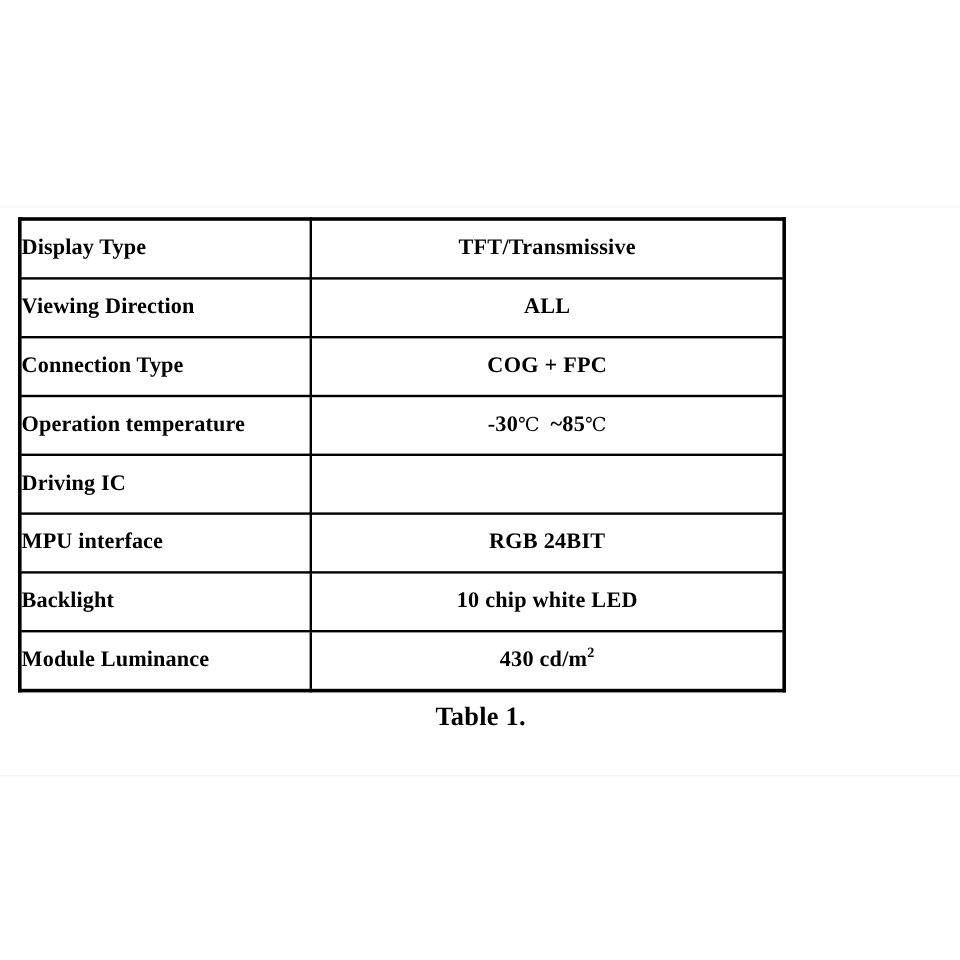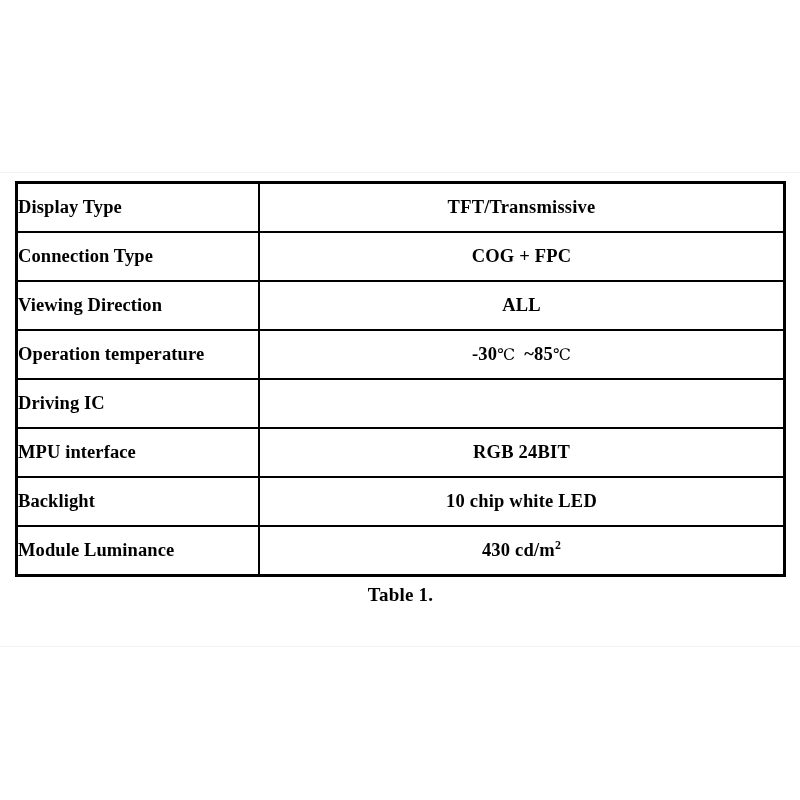--- a/index.html
+++ b/index.html
@@ -29,21 +29,21 @@
   .scan-band.bottom { top: 646px; }
 
   .sheet {
     position: absolute;
     left: 15px;
     top: 181px;
     width: 771px;
   }
 
   table.spec-table {
-    width: 771px;
+    width: 640px;
     border-collapse: collapse;
     table-layout: fixed;
     border: 3px solid #000000;
   }
 
   table.spec-table td {
     border: 2px solid #000000;
     height: 47px;
     padding: 0;
     vertical-align: middle;
@@ -80,21 +80,21 @@
     font-size: 0.64em;
     vertical-align: super;
     line-height: 0;
     font-weight: bold;
   }
 
   .caption {
     width: 771px;
     text-align: center;
     font-weight: bold;
-    font-size: 19px;
+    font-size: 22px;
     padding-top: 7px;
     letter-spacing: 0.2px;
   }
 </style>
 </head>
 <body>
 
 <div class="scan-band top"></div>
 <div class="scan-band bottom"></div>
 
@@ -102,27 +102,27 @@
 
   <table class="spec-table">
     <tbody>
 
       <tr>
         <td class="param-cell">Display Type</td>
         <td class="value-cell">TFT/Transmissive</td>
       </tr>
 
       <tr>
-        <td class="param-cell">Connection Type</td>
-        <td class="value-cell">COG + FPC</td>
+        <td class="param-cell">Viewing Direction</td>
+        <td class="value-cell">ALL</td>
       </tr>
 
       <tr>
-        <td class="param-cell">Viewing Direction</td>
-        <td class="value-cell">ALL</td>
+        <td class="param-cell">Connection Type</td>
+        <td class="value-cell">COG + FPC</td>
       </tr>
 
       <tr>
         <td class="param-cell">Operation temperature</td>
         <td class="value-cell"><span>-30</span><span class="deg-c">℃</span><span class="temp-gap"></span><span>~85</span><span class="deg-c">℃</span></td>
       </tr>
 
 
       <tr>
         <td class="param-cell">Driving IC</td>

